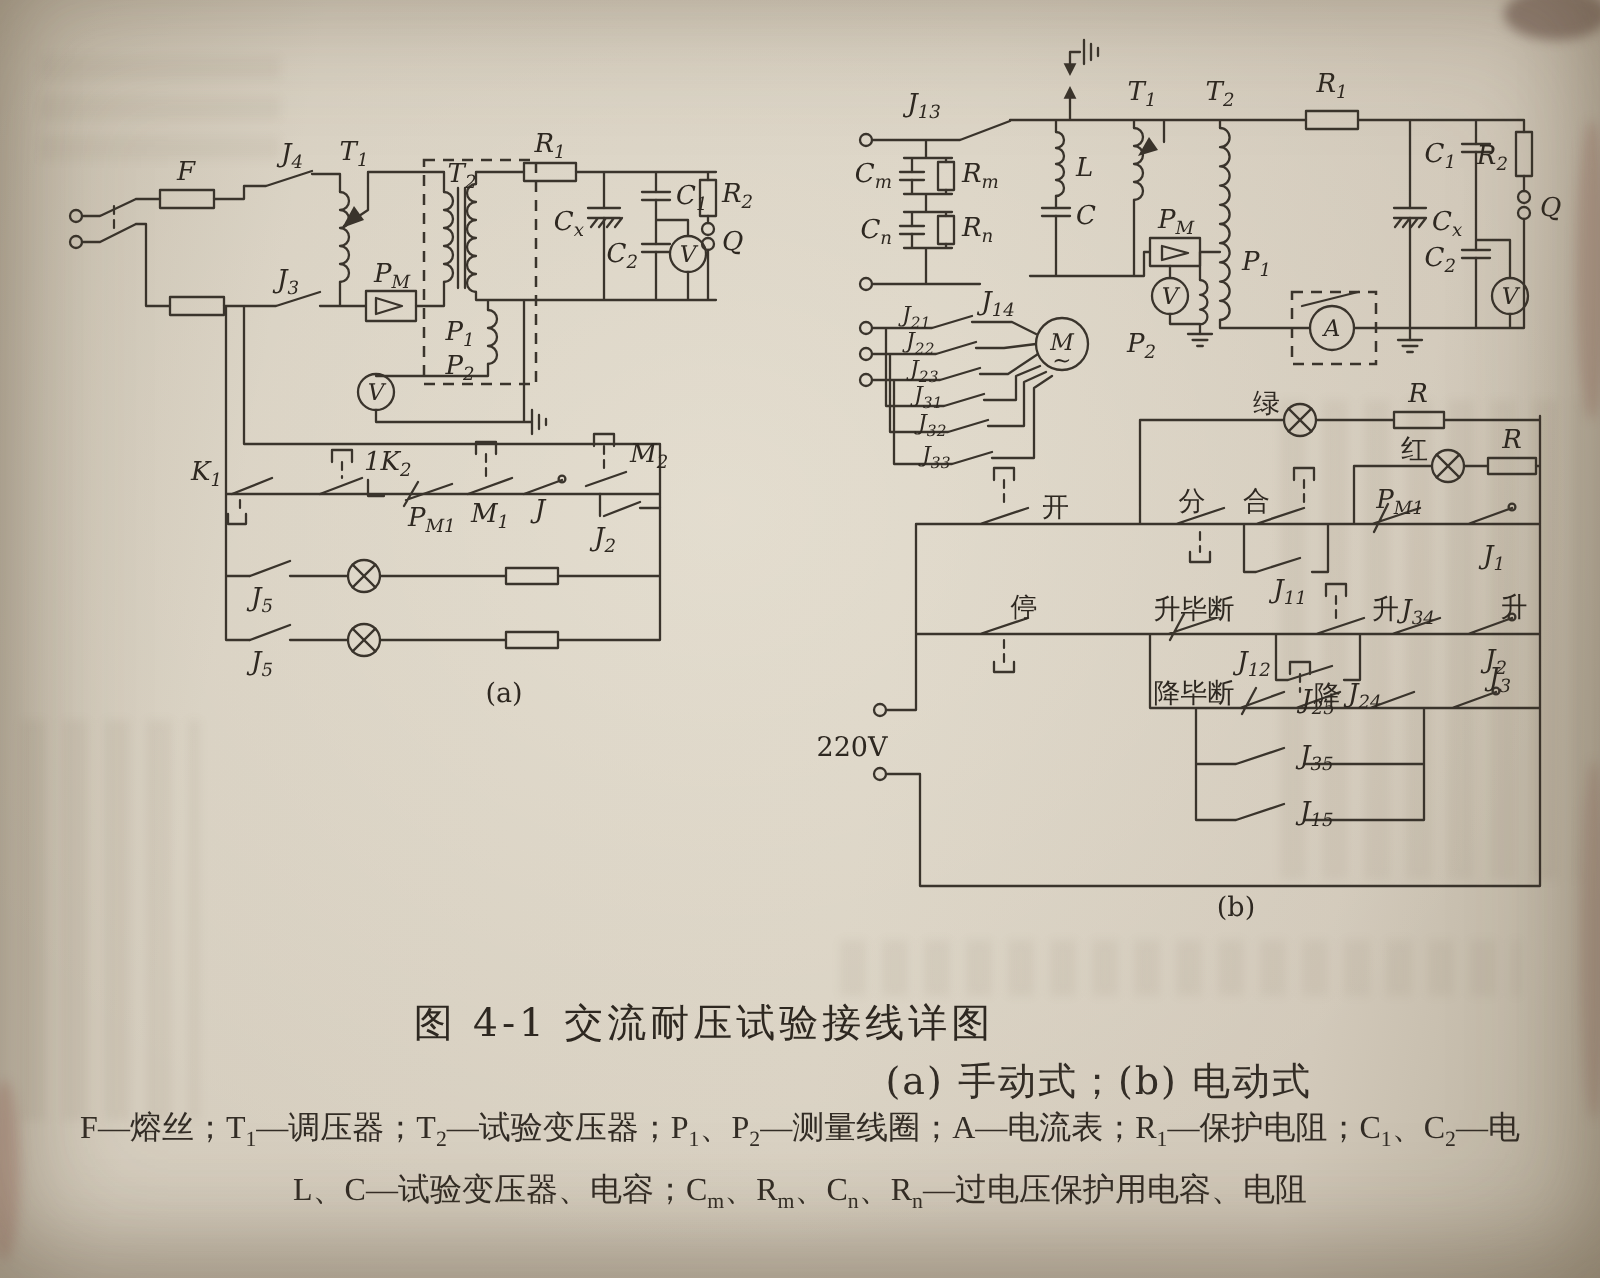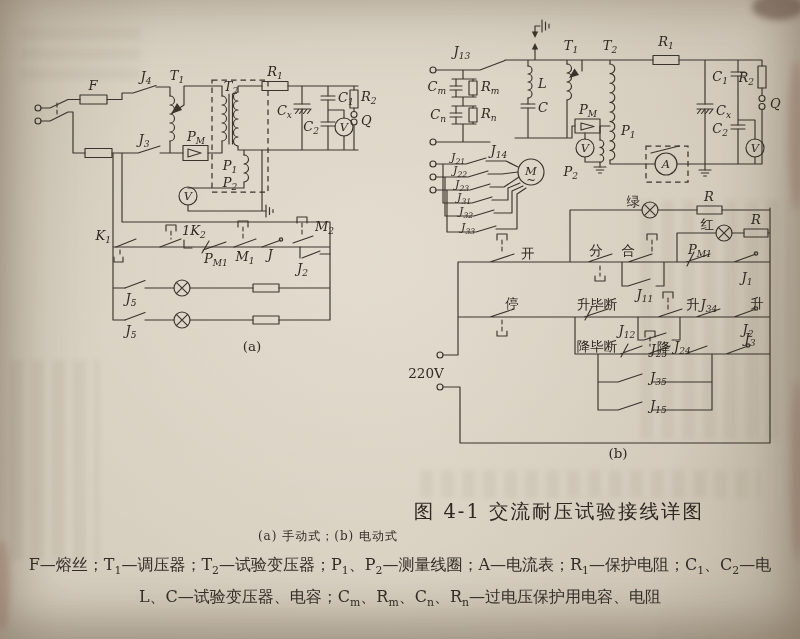--- a/index.html
+++ b/index.html
@@ -18,27 +18,27 @@
   .ghostv{background:repeating-linear-gradient(0deg, rgba(120,104,82,.14) 0 12px, rgba(0,0,0,0) 12px 20px);}
   svg{position:absolute;left:0;top:0;}
   .w{fill:none;stroke:#3a342c;stroke-width:1.15;stroke-linecap:round;stroke-linejoin:round;}
   .wd{fill:none;stroke:#3a342c;stroke-width:1.1;stroke-dasharray:4 3;stroke-linecap:round;}
   .bx{fill:none;stroke:#3a342c;stroke-width:1.25;stroke-dasharray:5.5 4;}
   .ink{fill:#3a342c;stroke:none;}
   .lbl{font-family:"DejaVu Serif",serif;font-style:italic;font-size:13px;fill:#2e2821;}
   .cn{font-family:"DejaVu Serif",serif;font-style:normal;font-size:13.5px;fill:#2e2821;}
   .mt{font-family:"DejaVu Serif",serif;font-style:italic;font-size:11.5px;fill:#2e2821;}
   .sm{font-size:11px;}
-  .caption{position:absolute;top:498px;left:0;width:704px;text-align:right;
+  .caption{position:absolute;top:498px;left:0;width:704px;text-align:center;
     font-size:19.5px;letter-spacing:2px;color:#2e2821;}
-  .subcaption{position:absolute;top:528px;left:0;width:656px;text-align:center;
-    font-size:12px;letter-spacing:1px;color:#332d26;}
+  .subcaption{position:absolute;top:528px;left:0;width:656px;text-align:right;
+    font-size:19px;letter-spacing:1px;color:#332d26;}
   .legend{position:absolute;top:552px;left:0;width:800px;text-align:center;
     font-size:16px;line-height:26px;color:#332d26;}
-  .legend div{white-space:nowrap;}
+  .legend div{white-space:nowrap;font-family:Liberation Serif, serif;}
   sub{font-size:68%;}
 </style>
 </head>
 <body>
 
 <div class="page">
 
   <div class="smudge" style="left:752px;top:-6px;width:52px;height:26px;background:rgba(74,44,38,.45);"></div>
   <div class="smudge" style="left:788px;top:60px;width:16px;height:150px;background:rgba(128,62,52,.20);"></div>
   <div class="smudge" style="left:790px;top:380px;width:14px;height:180px;background:rgba(120,58,48,.18);"></div>

